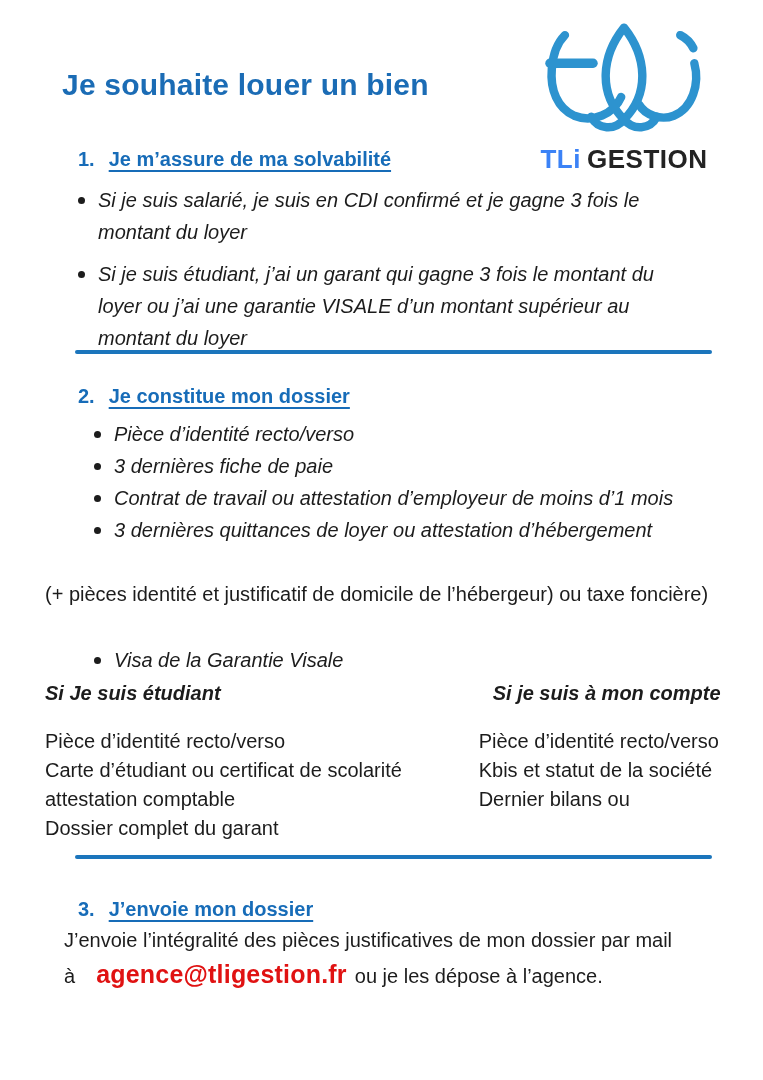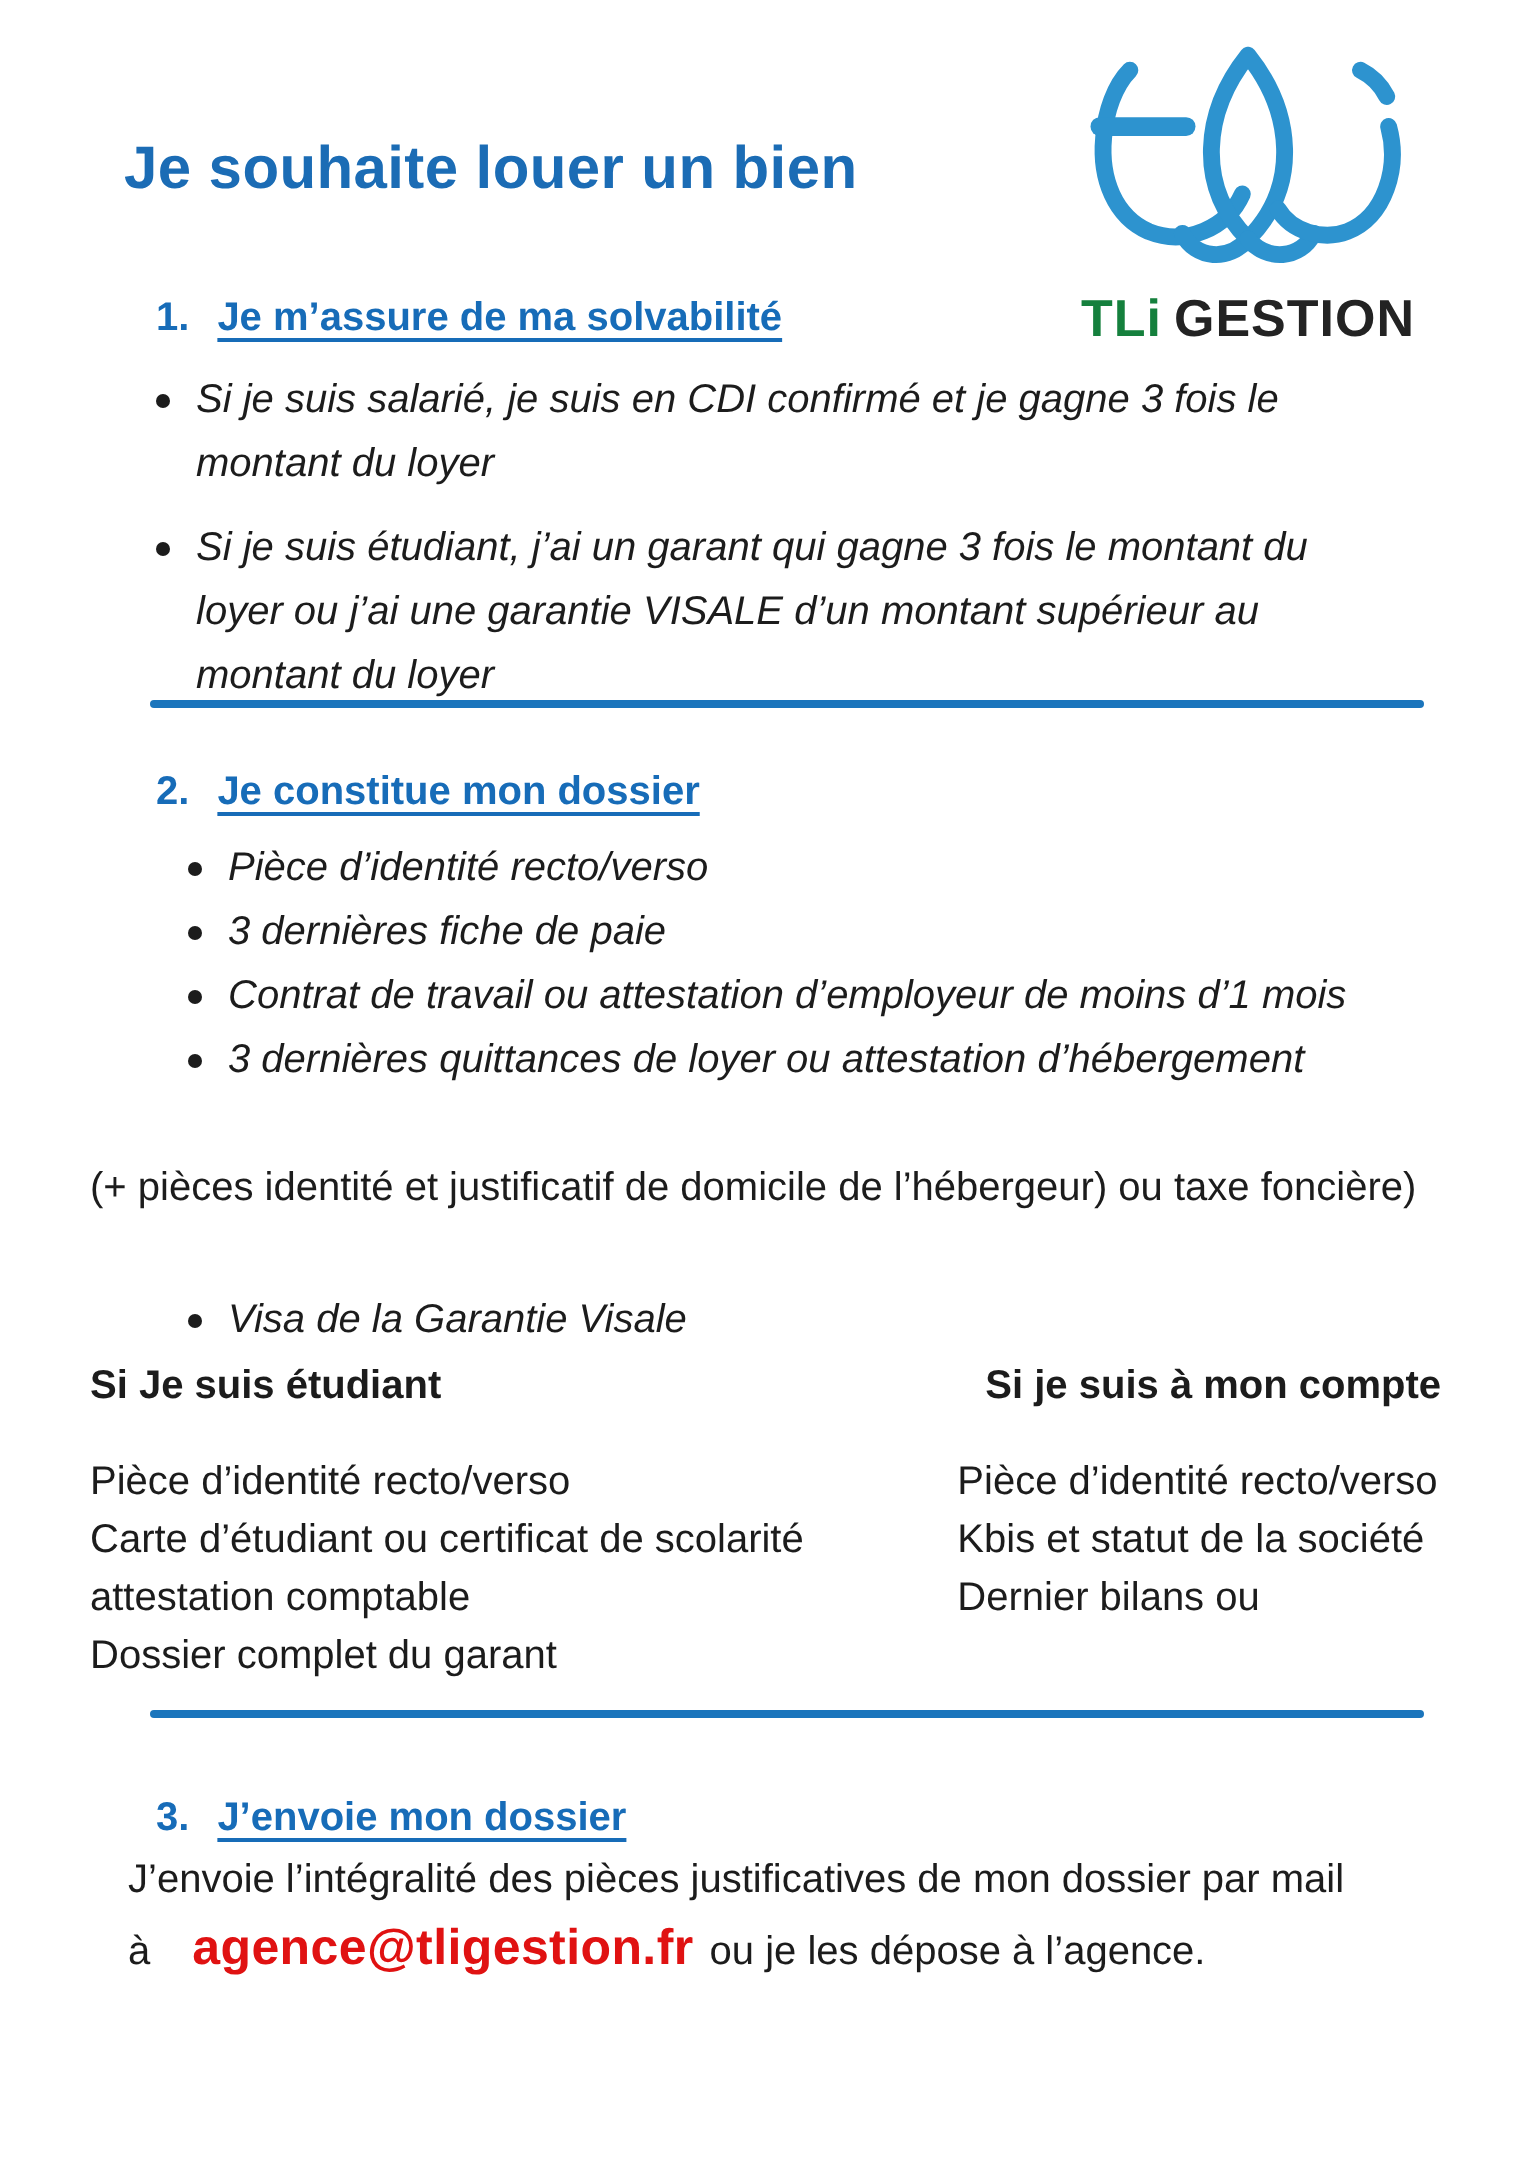--- a/index.html
+++ b/index.html
@@ -22,21 +22,21 @@
   .logo {
     position:absolute; top:22px; right:44px;
     width:190px; text-align:center;
   }
   .logo svg { display:block; margin:0 auto; }
   .brand-line {
     margin-top:2px;
     font-size:26px; font-weight:600; letter-spacing:0.5px;
     white-space:nowrap;
   }
-  .brand-blue { color:#15803d; }
+  .brand-blue { color:#3b82f6; }
   .brand-dark { color:#232323; margin-left:6px; }
 
   
   .sec-heading {
     position:absolute; left:78px;
     font-size:20px; font-weight:700; color:#176cb8;
     white-space:nowrap;
     text-align:center;
   }
   .sec-heading .num { margin-right:14px; }
@@ -72,21 +72,21 @@
   }
   #div1 { top:350px; }
   #div2 { top:855px; }
 
   
   .cols { position:absolute; left:45px; top:682px; width:680px; display:flex; }
   .col { display:flex; flex-direction:column; }
   .col-left  { width:430px; }
   .col-right { width:250px; margin-left:10px; }
   .col-heading {
-    font-size:20px; font-weight:700; color:#1c1c1c;
+    font-size:20px; font-weight:700; font-style:italic; color:#1c1c1c;
     margin-bottom:22px; white-space:nowrap;
   }
   .col-right .col-heading { padding-left:14px; }
   .col-line { font-size:20px; line-height:29px; color:#1c1c1c; white-space:nowrap; }
 
   
   .send-line1 {
     position:absolute; left:64px; top:929px; width:660px;
     font-size:20px; color:#1c1c1c; white-space:nowrap;
   }

